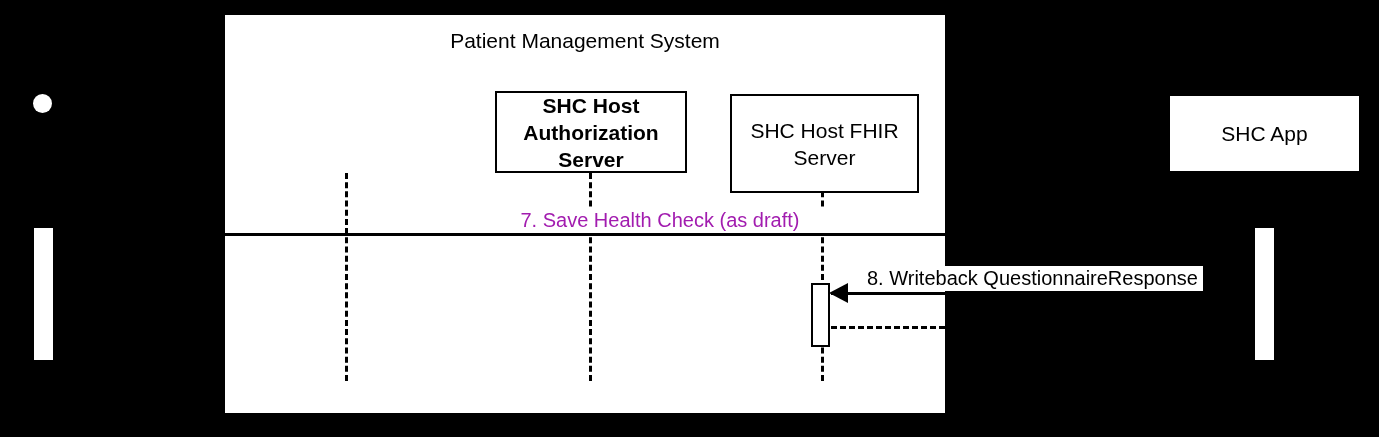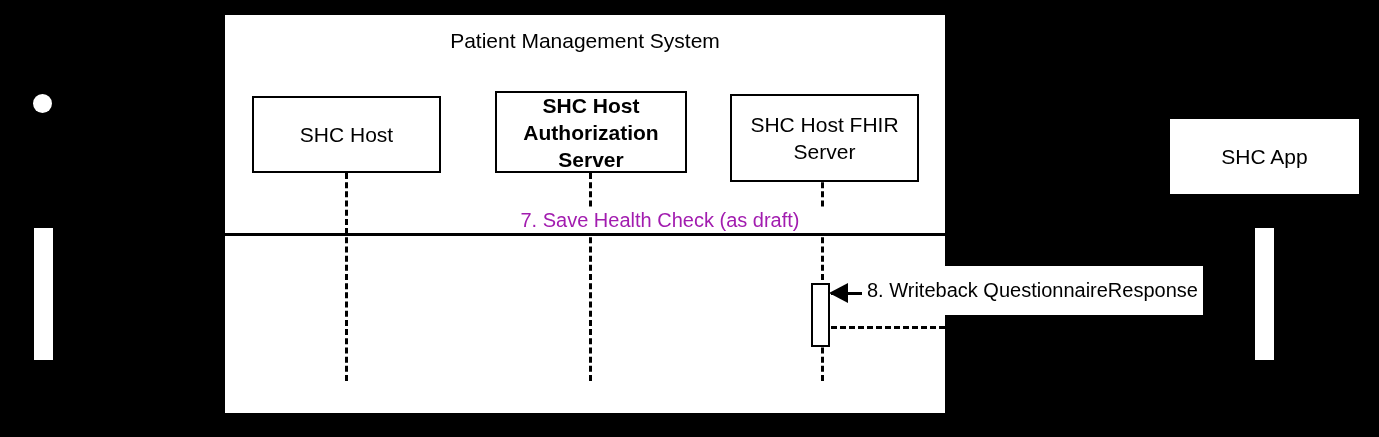--- a/index.html
+++ b/index.html
@@ -56,22 +56,22 @@
     font-size: 21px;
     color: #000000;
     line-height: 27px;
     z-index: 4;
   }
   .participant.borderless {
     border: none;
   }
   #participant-shc-host      { left: 252px;  top: 96px; width: 189px; height: 77px; }
   #participant-auth-server   { left: 495px;  top: 91px; width: 192px; height: 82px; font-weight: bold; }
-  #participant-fhir-server   { left: 730px;  top: 94px; width: 189px; height: 88px; }
-  #participant-shc-app       { left: 1170px; top: 96px; width: 189px; height: 75px; margin-top: 23px; }
+  #participant-fhir-server   { left: 730px;  top: 94px; width: 189px; height: 99px; }
+  #participant-shc-app       { left: 1170px; top: 96px; width: 189px; height: 75px; }
 
   
   .lifeline {
     position: absolute;
     top: 173px;
     height: 208px;
     width: 0;
     border-left: 3px dashed #000000;
     z-index: 2;
   }
@@ -150,21 +150,21 @@
     border-top: 3px dashed #000000;
     z-index: 5;
   }
 
   
   #message-8-label {
     position: absolute;
     left: 862px;
     top: 266px;
     height: 25px;
-    padding: 12px 5px;
+    padding: 0 5px;
     background: #ffffff;
     color: #000000;
     font-size: 20px;
     line-height: 25px;
     white-space: nowrap;
     z-index: 8;
   }
 
   
   #actor-head-marker {
@@ -196,21 +196,20 @@
   <div class="panel" id="system-panel"></div>
 
   <div id="panel-title">Patient Management System</div>
 
   <div class="lifeline" id="lifeline-shc-host"></div>
   <div class="lifeline" id="lifeline-auth-server"></div>
   <div class="lifeline" id="lifeline-fhir-server"></div>
 
   <div id="fragment-divider"></div>
 
-  <div class="participant" id="participant-shc-host">SHC Host</div>
 
   <div class="participant" id="participant-auth-server">SHC Host Authorization Server</div>
 
   <div class="participant" id="participant-fhir-server">SHC Host FHIR Server</div>
 
   <div class="participant borderless" id="participant-shc-app">SHC App</div>
 
   <div id="message-7-label">7. Save Health Check (as draft)</div>
 
   <div id="activation-fhir-server"></div>

